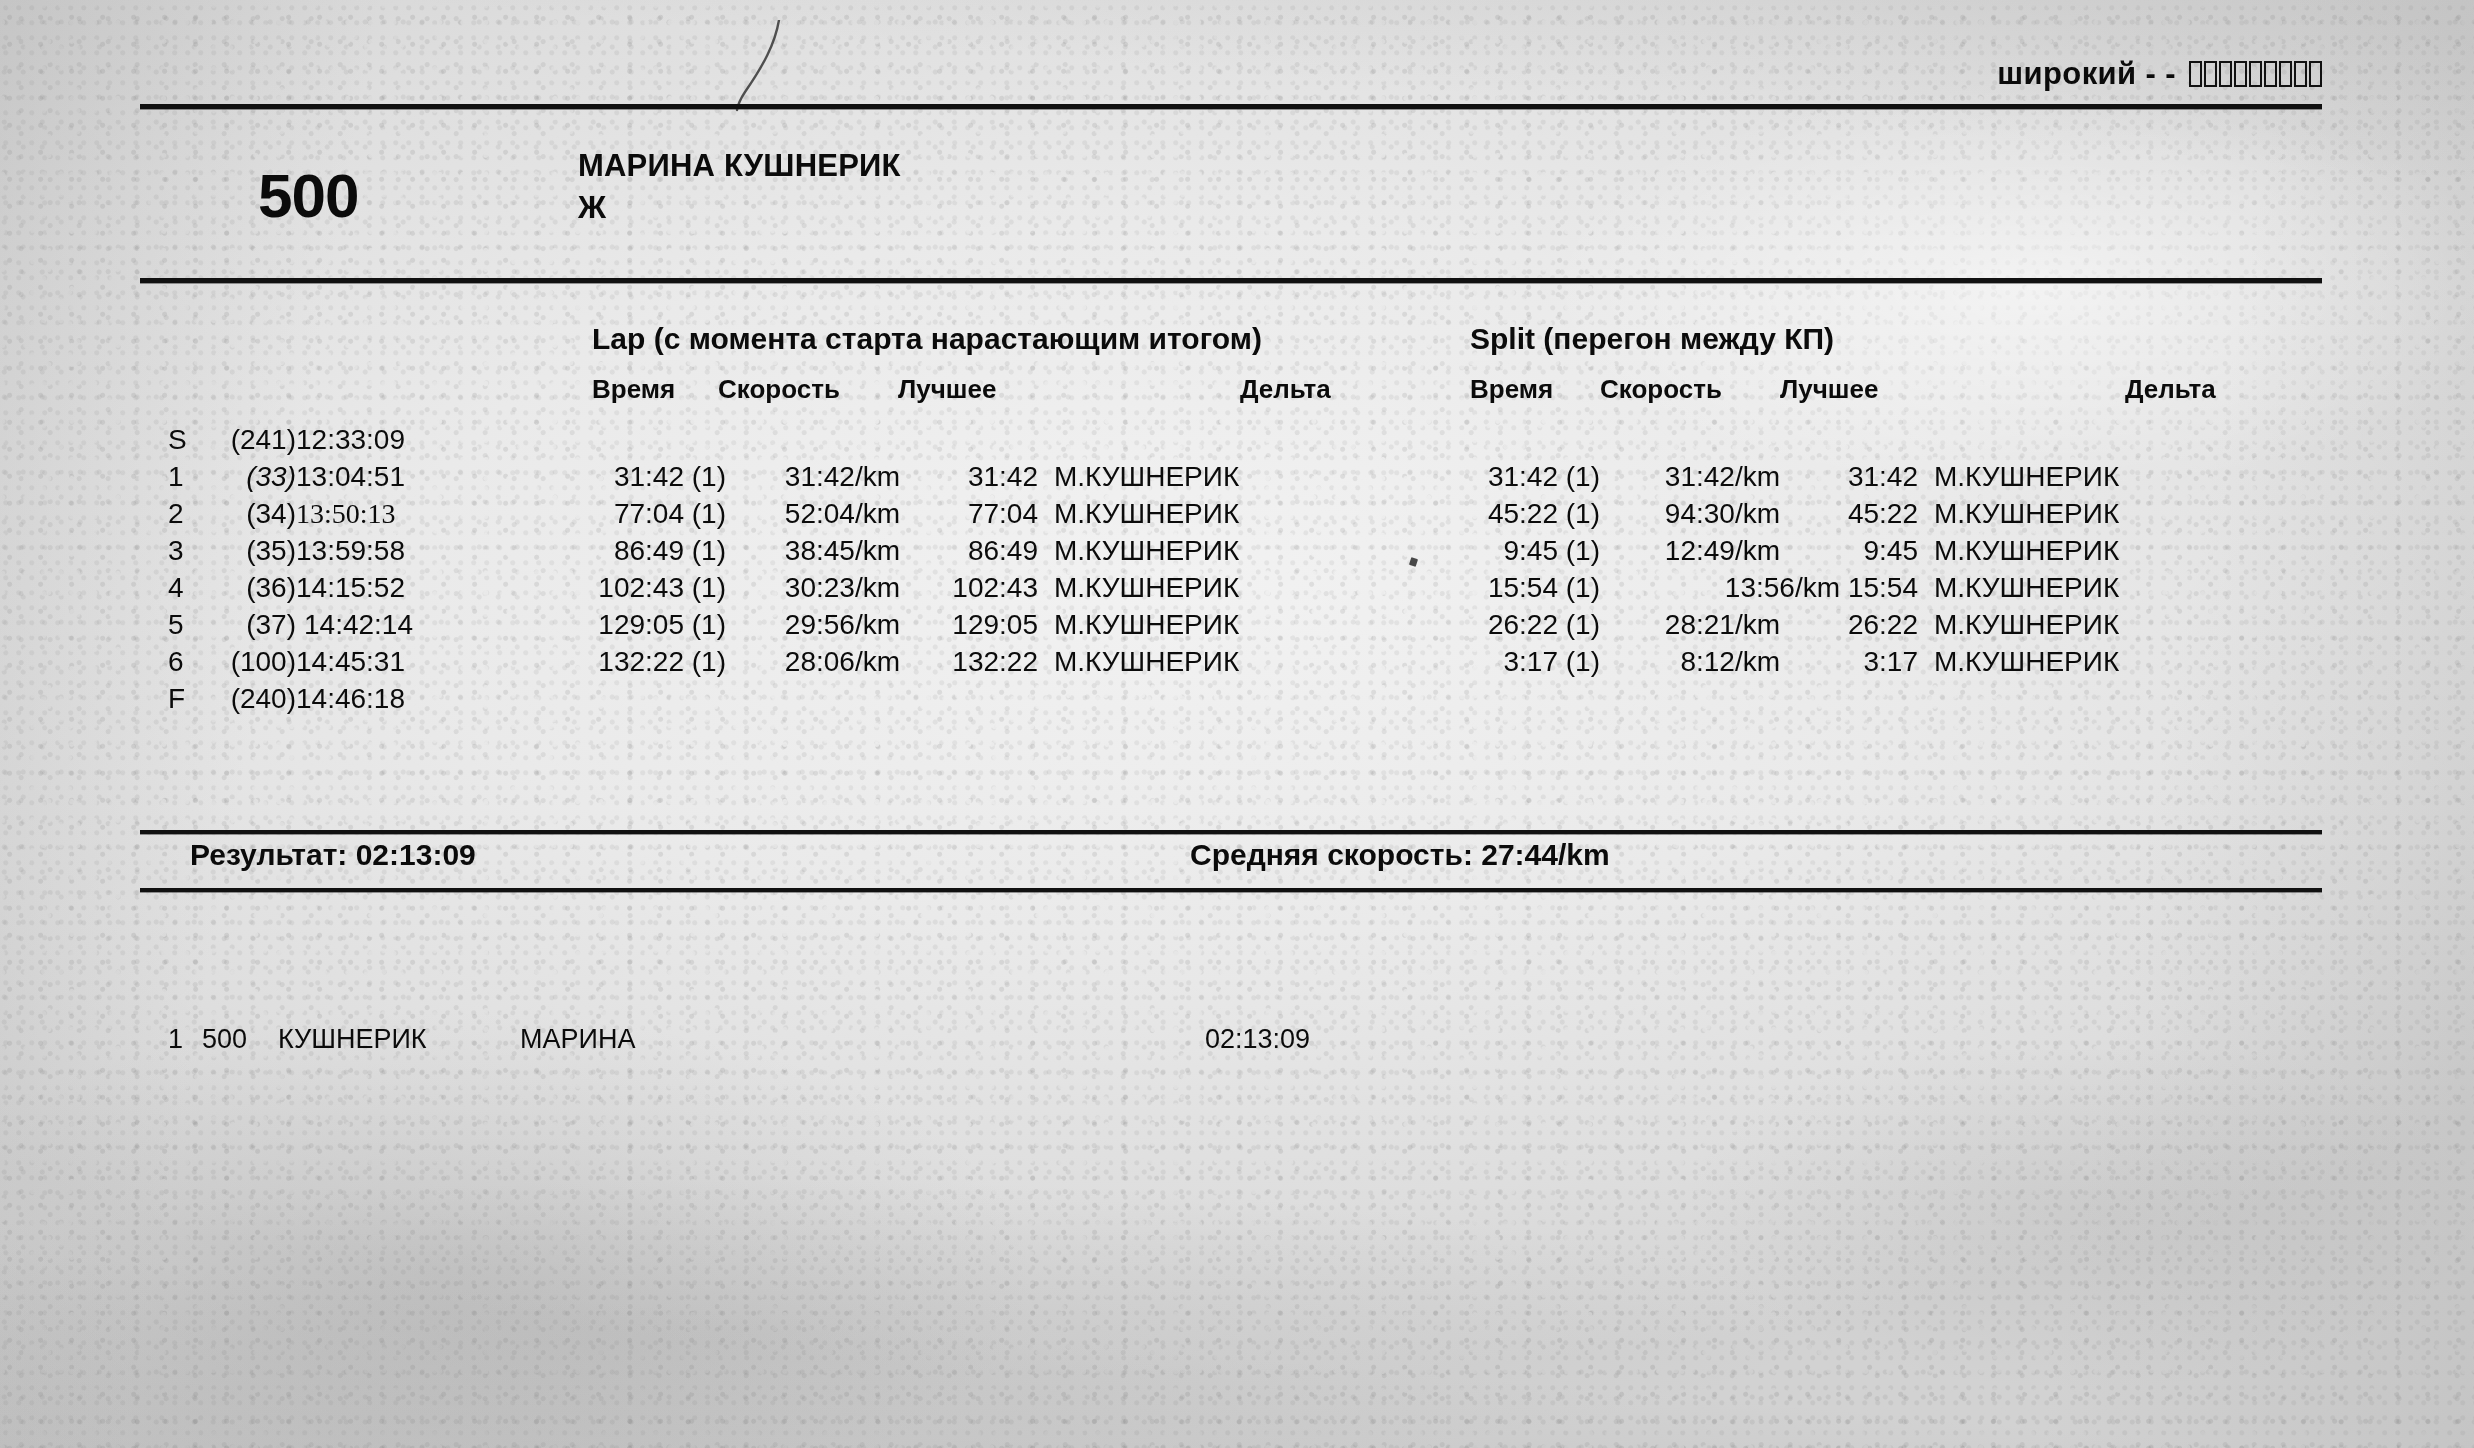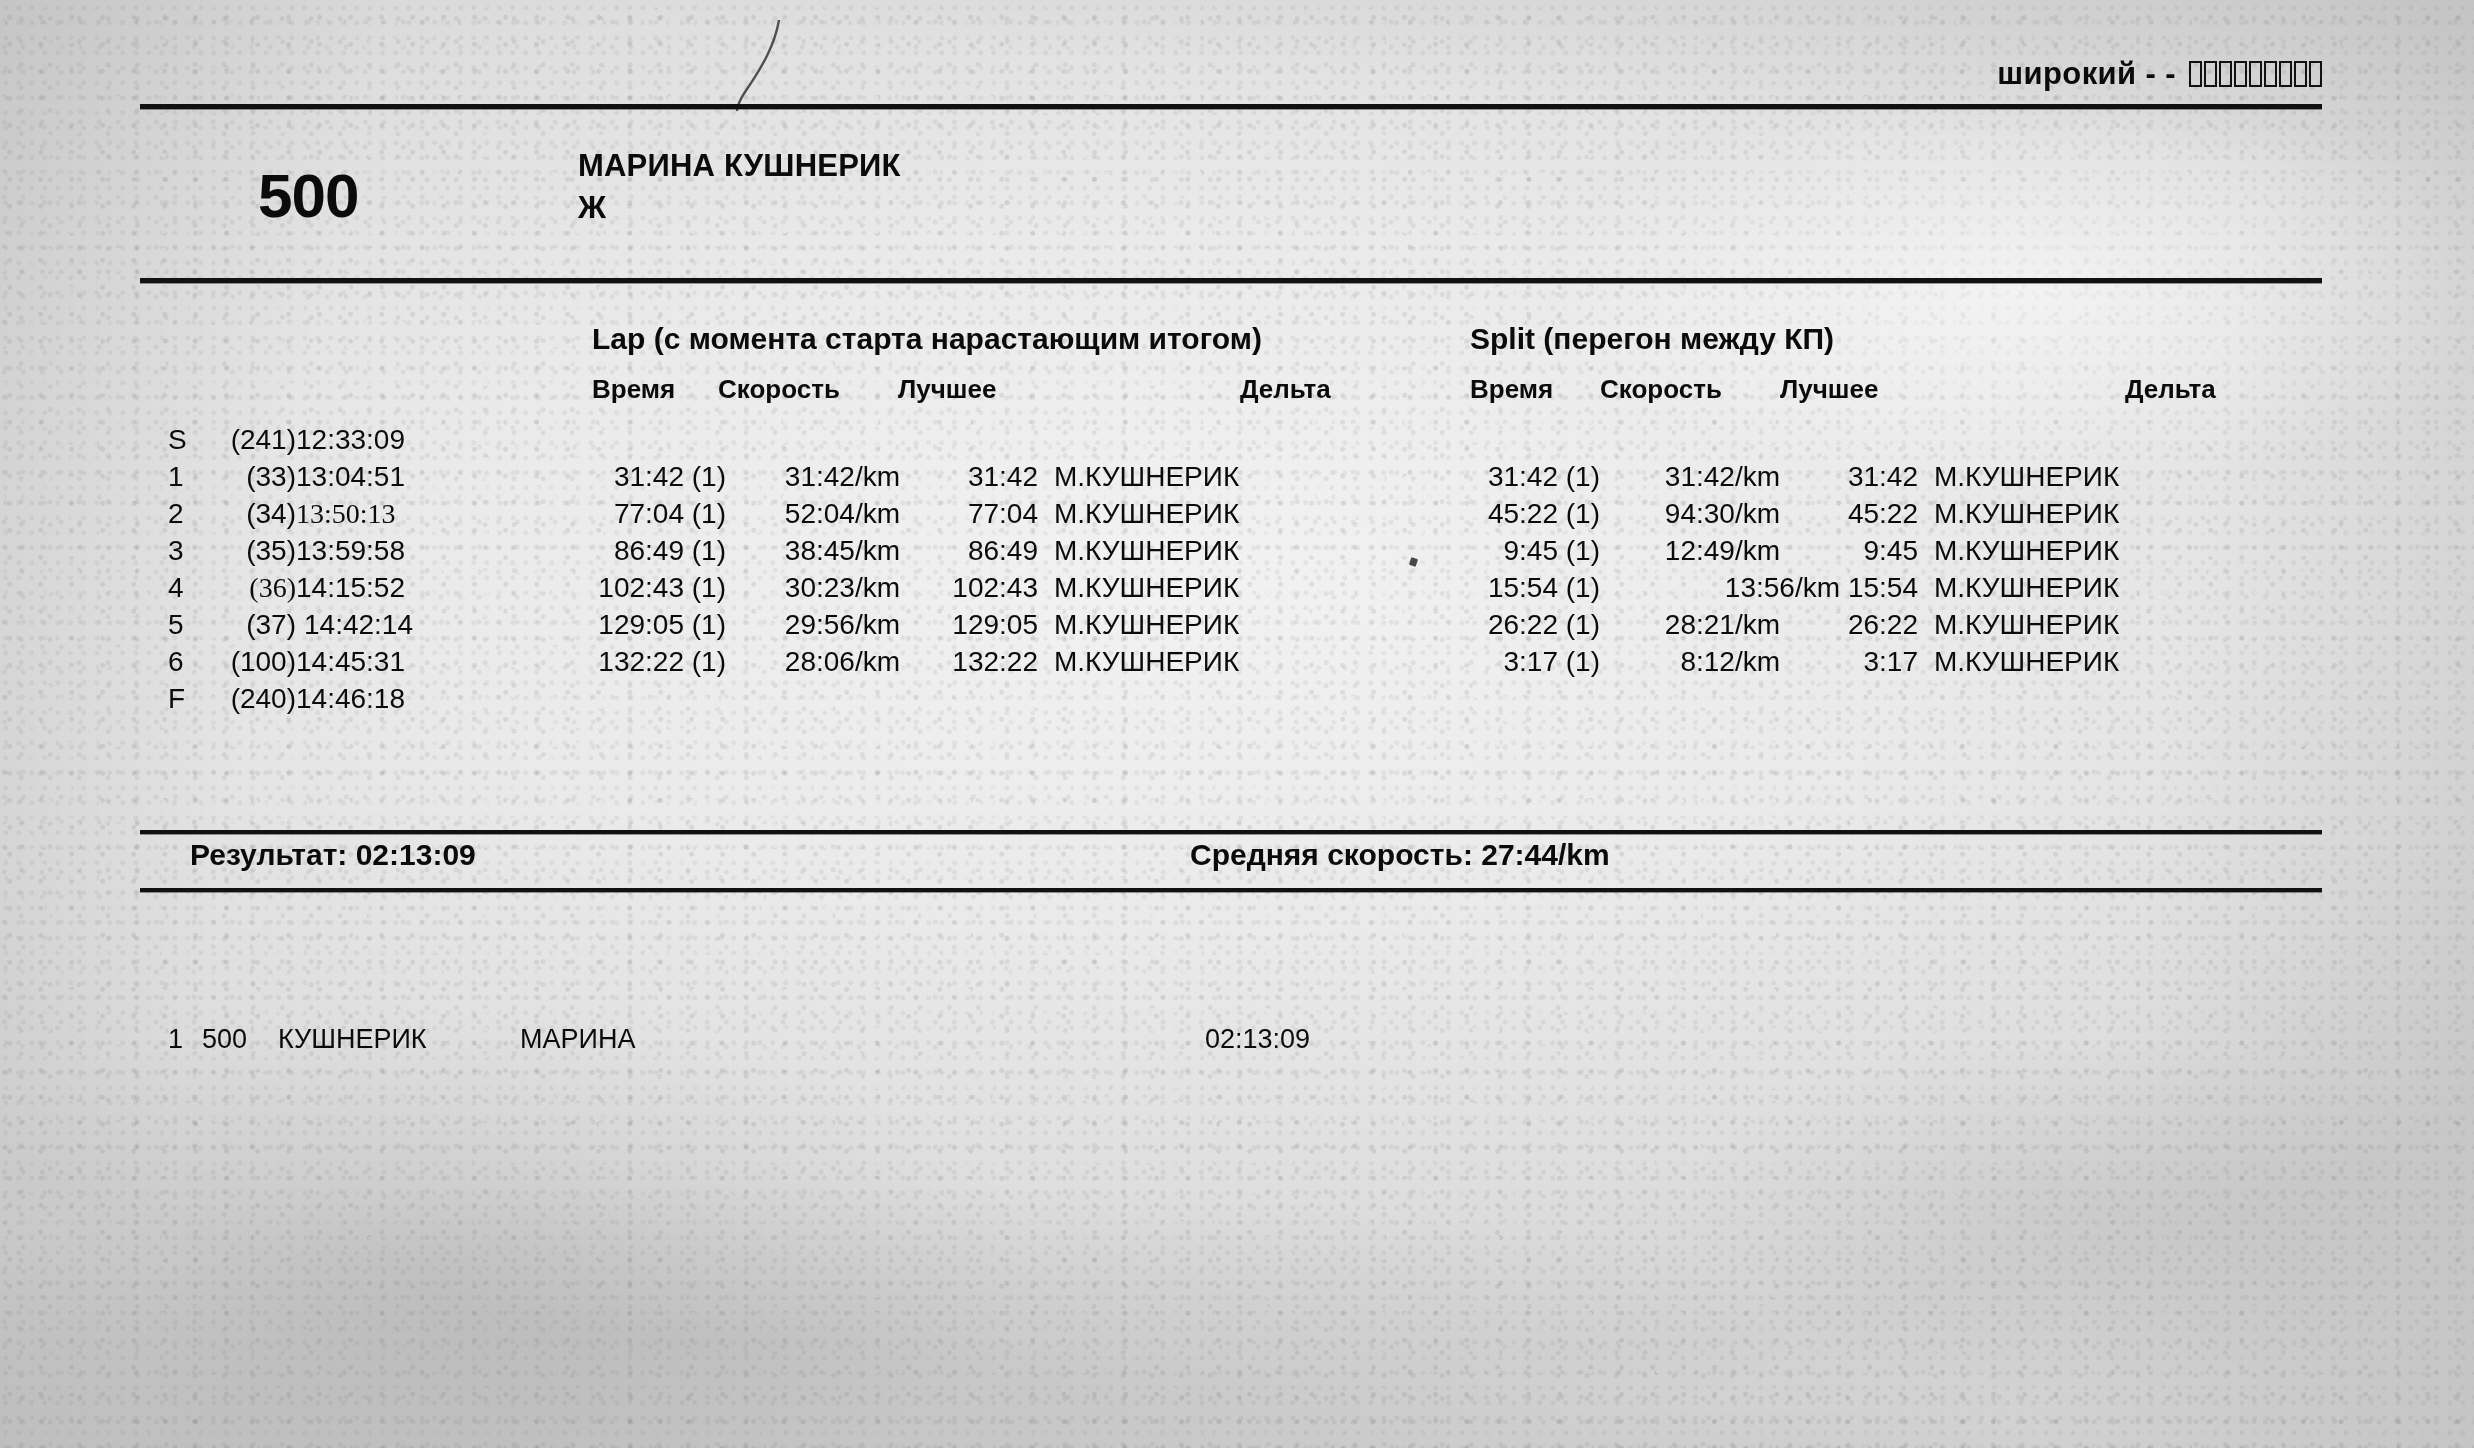--- a/index.html
+++ b/index.html
@@ -282,21 +282,21 @@
           <div class="cell l" style="left: 1054px; width: 300px;"></div>
           <div class="cell r" style="left: 1240px; width: 160px;"></div>
           <div class="cell r" style="left: 1420px; width: 180px;"></div>
           <div class="cell r" style="left: 1620px; width: 160px;"></div>
           <div class="cell r" style="left: 1790px; width: 128px;"></div>
           <div class="cell l" style="left: 1934px; width: 300px;"></div>
           <div class="cell r" style="left: 2125px; width: 160px;"></div>
         </div>
         <div class="row">
           <div class="cell l" style="left: 168px; width: 30px;">1</div>
-          <div class="cell r" style="left: 200px; width: 96px;">(33)</div>
+          <div class="cell r" style="left: 200px; width: 96px; font-style: italic;">(33)</div>
           <div class="cell l" style="left: 296px; width: 142px;">13:04:51</div>
           <div class="cell r" style="left: 540px; width: 186px;">31:42 (1)</div>
           <div class="cell r" style="left: 740px; width: 160px;">31:42/km</div>
           <div class="cell r" style="left: 910px; width: 128px;">31:42</div>
           <div class="cell l" style="left: 1054px; width: 300px;">М.КУШНЕРИК</div>
           <div class="cell r" style="left: 1240px; width: 160px;"></div>
           <div class="cell r" style="left: 1420px; width: 180px;">31:42 (1)</div>
           <div class="cell r" style="left: 1620px; width: 160px;">31:42/km</div>
           <div class="cell r" style="left: 1790px; width: 128px;">31:42</div>
           <div class="cell l" style="left: 1934px; width: 300px;">М.КУШНЕРИК</div>
@@ -327,21 +327,21 @@
           <div class="cell l" style="left: 1054px; width: 300px;">М.КУШНЕРИК</div>
           <div class="cell r" style="left: 1240px; width: 160px;"></div>
           <div class="cell r" style="left: 1420px; width: 180px;">9:45 (1)</div>
           <div class="cell r" style="left: 1620px; width: 160px;">12:49/km</div>
           <div class="cell r" style="left: 1790px; width: 128px;">9:45</div>
           <div class="cell l" style="left: 1934px; width: 300px;">М.КУШНЕРИК</div>
           <div class="cell r" style="left: 2125px; width: 160px;"></div>
         </div>
         <div class="row">
           <div class="cell l" style="left: 168px; width: 30px;">4</div>
-          <div class="cell r" style="left: 200px; width: 96px; font-family: Liberation Serif, serif;">(36)</div>
+          <div class="cell r" style="left: 200px; width: 96px;">(36)</div>
           <div class="cell l" style="left: 296px; width: 142px;">14:15:52</div>
           <div class="cell r" style="left: 540px; width: 186px;">102:43 (1)</div>
           <div class="cell r" style="left: 740px; width: 160px;">30:23/km</div>
           <div class="cell r" style="left: 910px; width: 128px;">102:43</div>
           <div class="cell l" style="left: 1054px; width: 300px;">М.КУШНЕРИК</div>
           <div class="cell r" style="left: 1240px; width: 160px;"></div>
           <div class="cell r" style="left: 1420px; width: 180px;">15:54 (1)</div>
           <div class="cell r" style="left: 1680px; width: 160px;">13:56/km</div>
           <div class="cell r" style="left: 1790px; width: 128px;">15:54</div>
           <div class="cell l" style="left: 1934px; width: 300px;">М.КУШНЕРИК</div>

